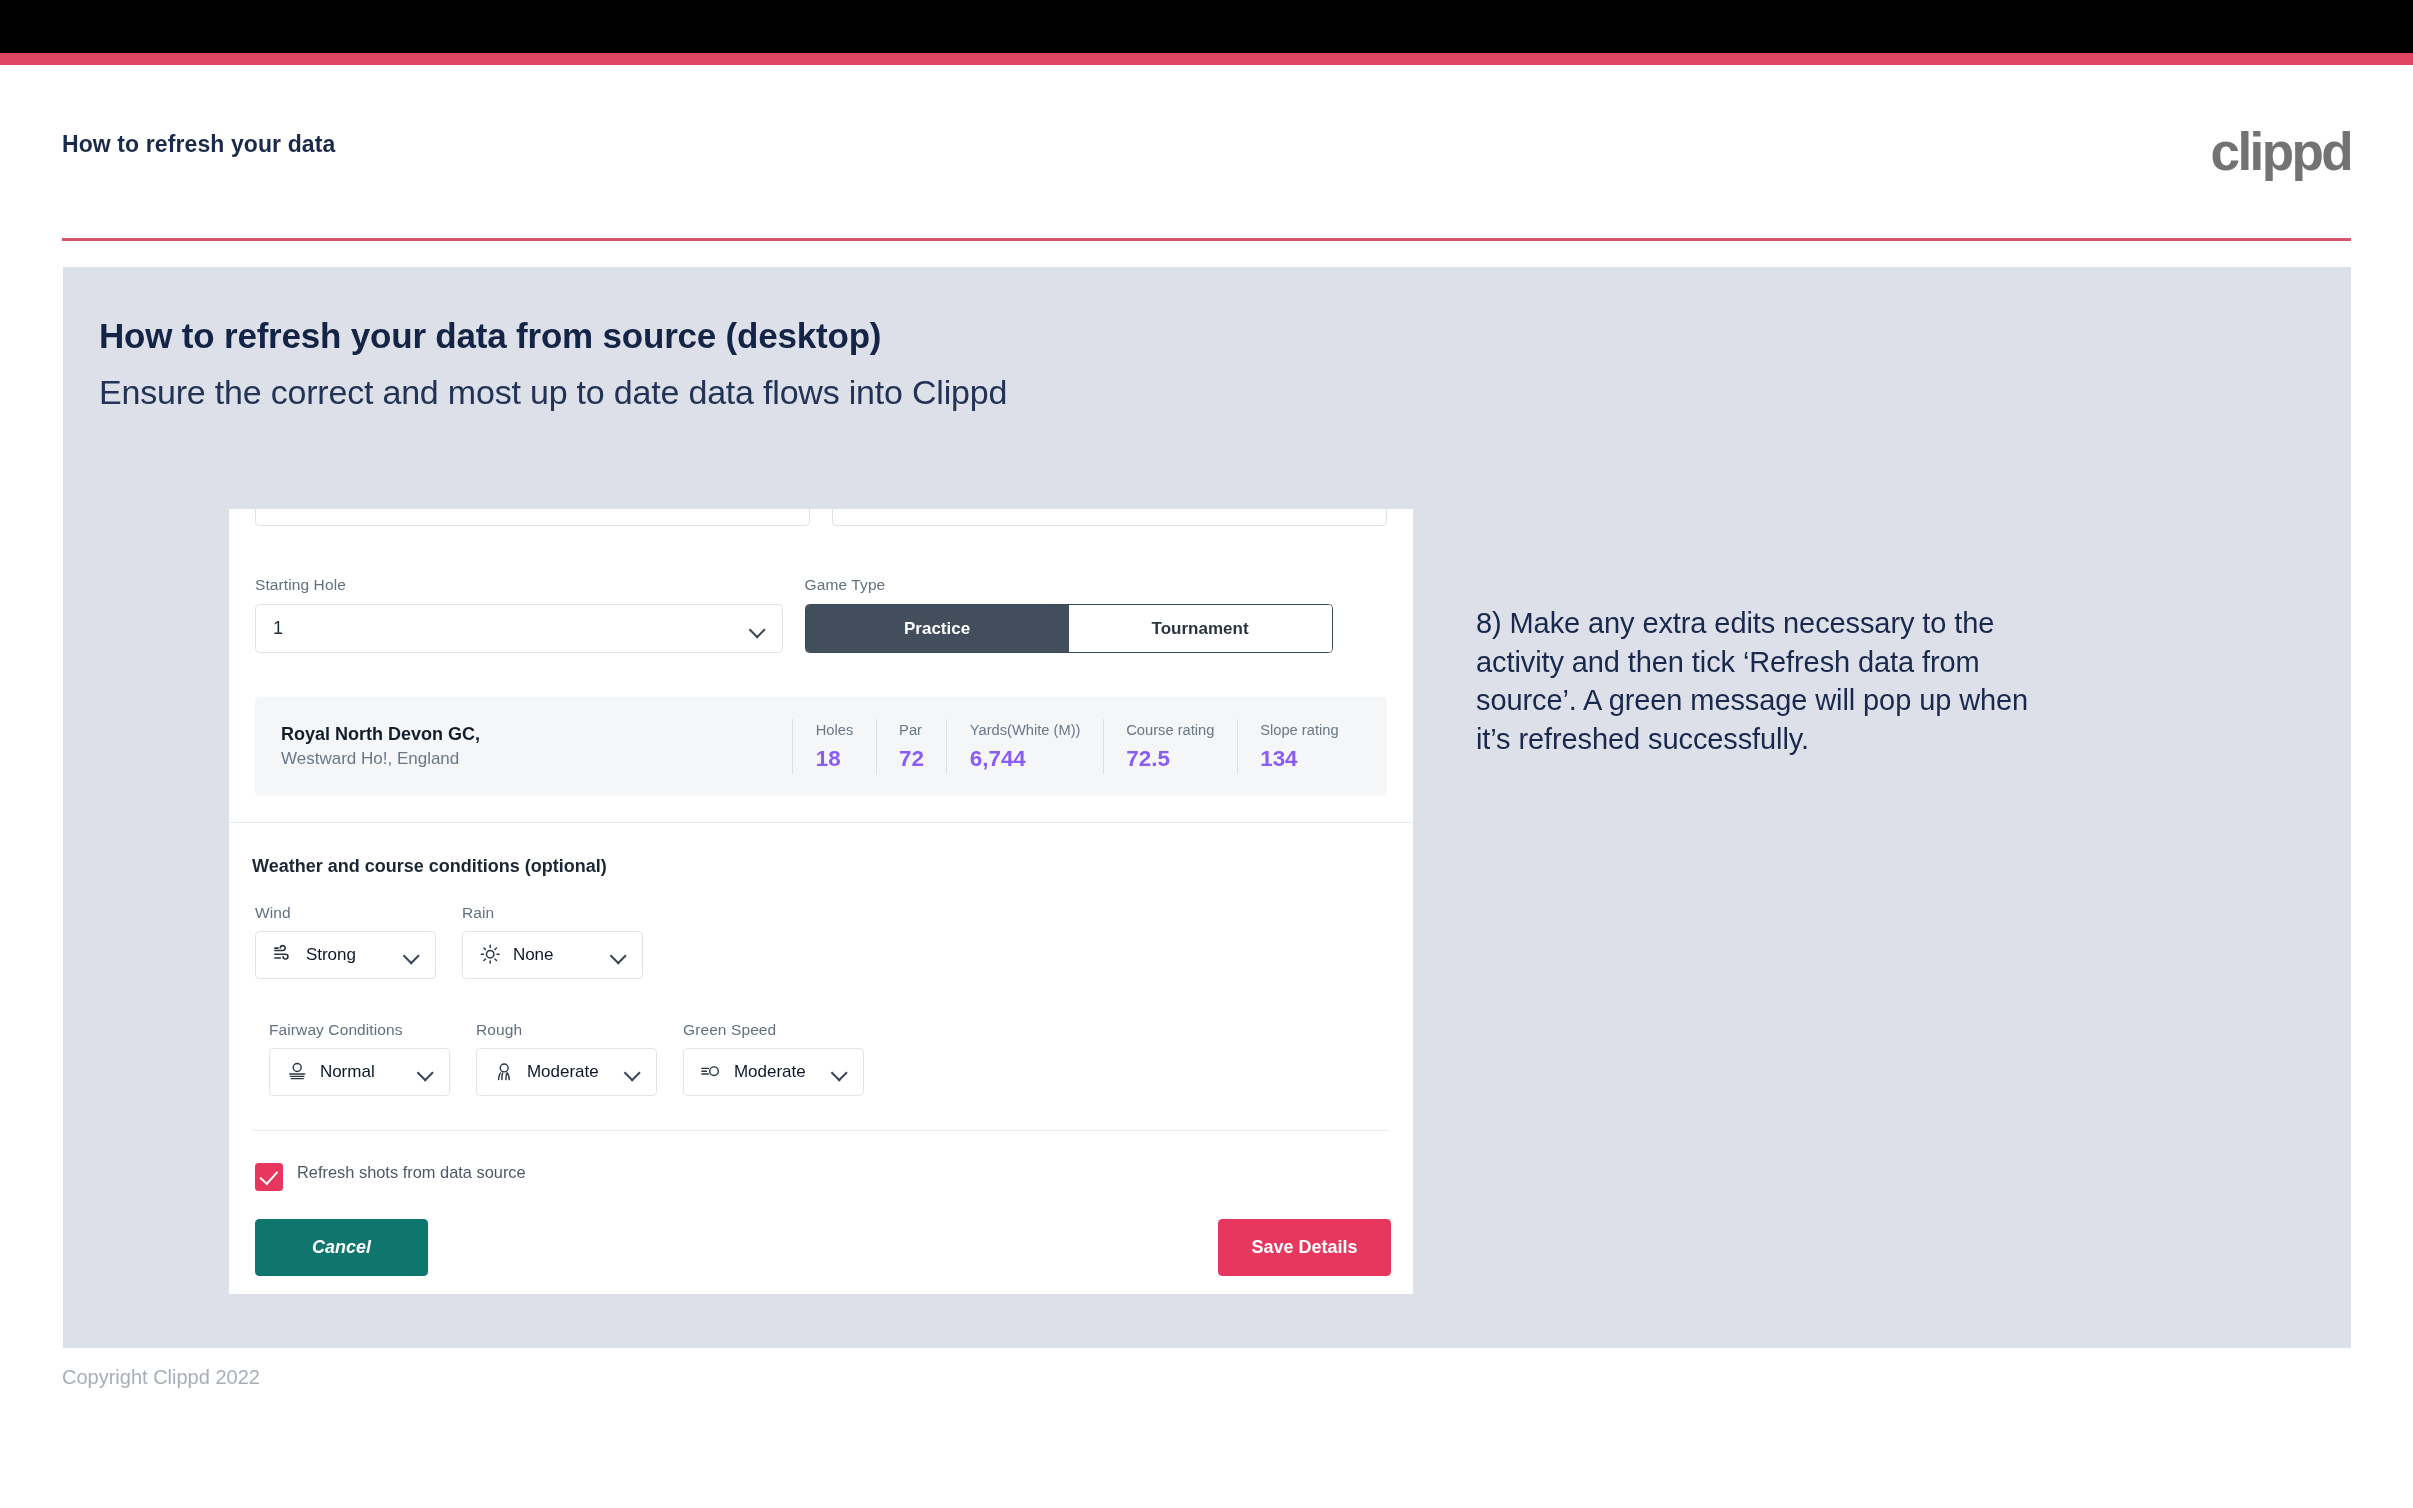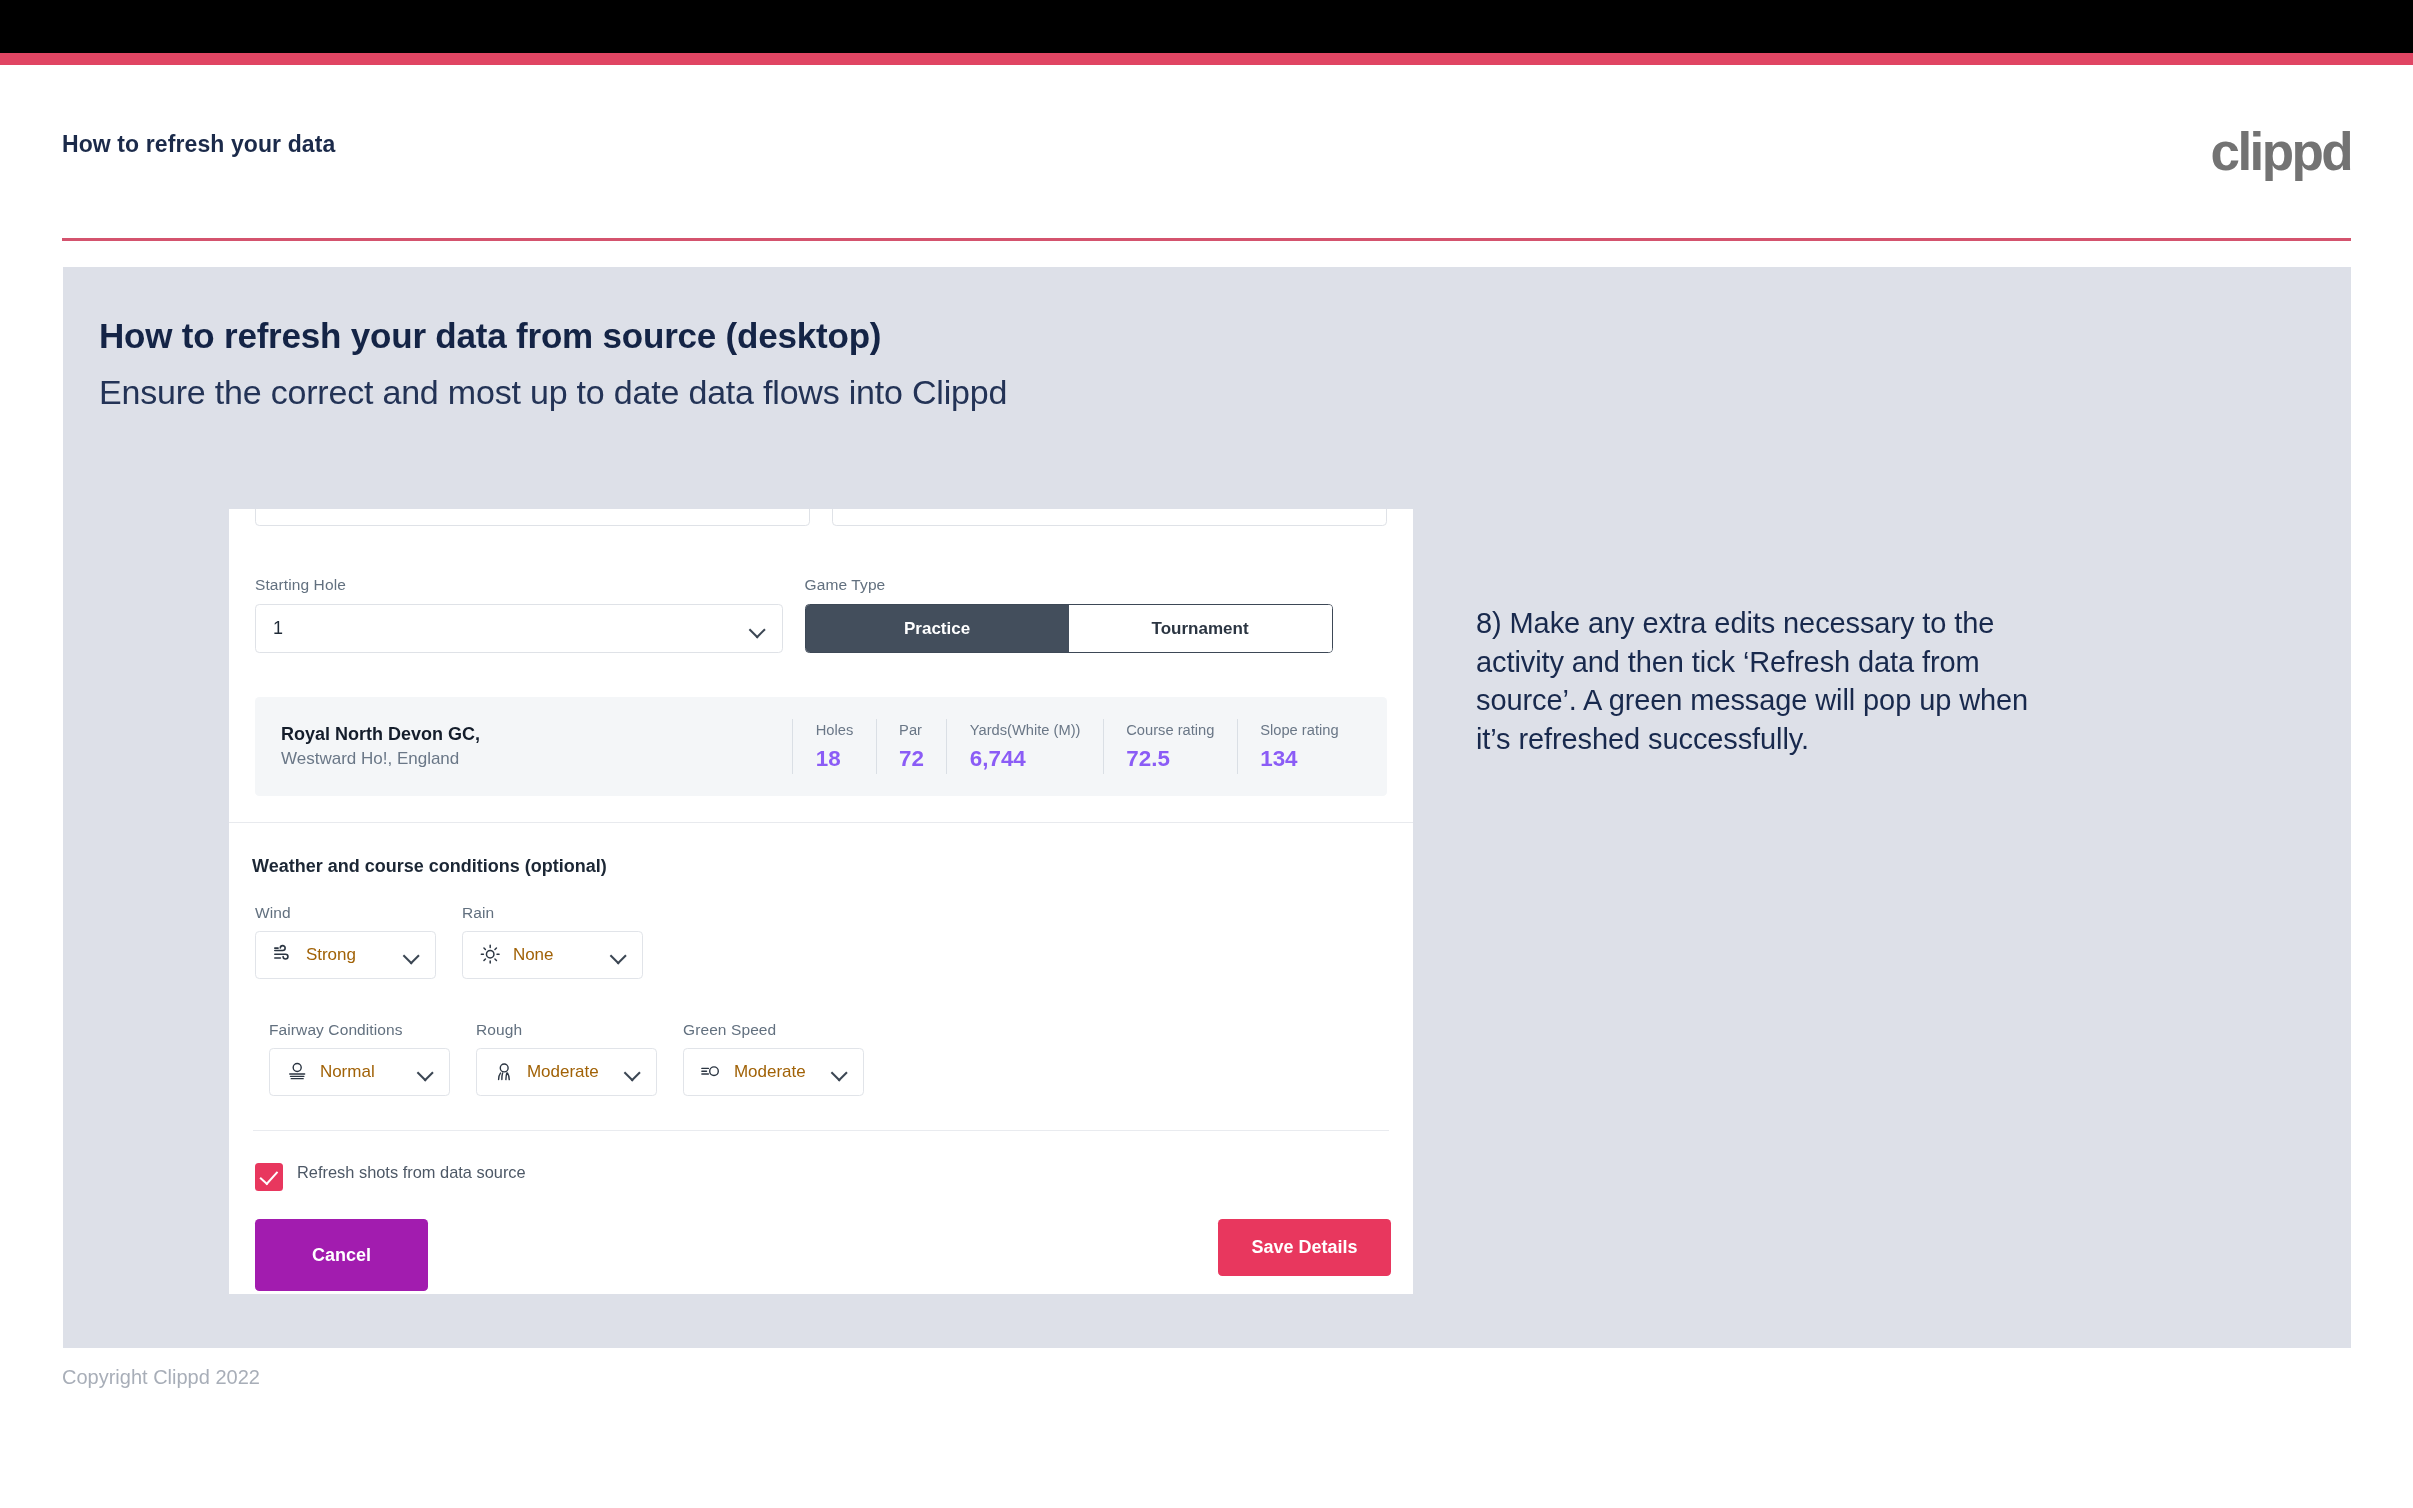--- a/index.html
+++ b/index.html
@@ -253,21 +253,21 @@
   .cond-select {
     margin-top: 8.6px;
     height: 48px;
     border: 0.9px solid #e1e4e9;
     border-radius: 4.3px;
     background: #ffffff;
     display: flex;
     align-items: center;
     padding: 0 15.5px;
     font-size: 17px;
-    color: #a16207;
+    color: #0f172a;
     gap: 12px;
   }
   .cond-select .val { flex: 1; }
   .ico {
     width: 22.4px; height: 22.4px;
     flex: none;
     display: block;
   }
   .ico svg { display: block; width: 22.4px; height: 22.4px; }
 
@@ -310,22 +310,22 @@
     position: absolute;
     display: flex;
     align-items: center;
     justify-content: center;
     font-size: 18px;
     font-weight: bold;
     border-radius: 4.3px;
     color: #ffffff;
   }
   .btn-cancel {
-    background: #a21caf;
-    width: 173px; height: 72px;
+    background: #0f766e;
+    width: 173px; height: 57px; font-style: italic;
   }
   .btn-save {
     background: #e8375e;
     width: 173px; height: 57px;
   }
 
   
   .footer {
     position: absolute;
     left: 62px; top: 1366px;

